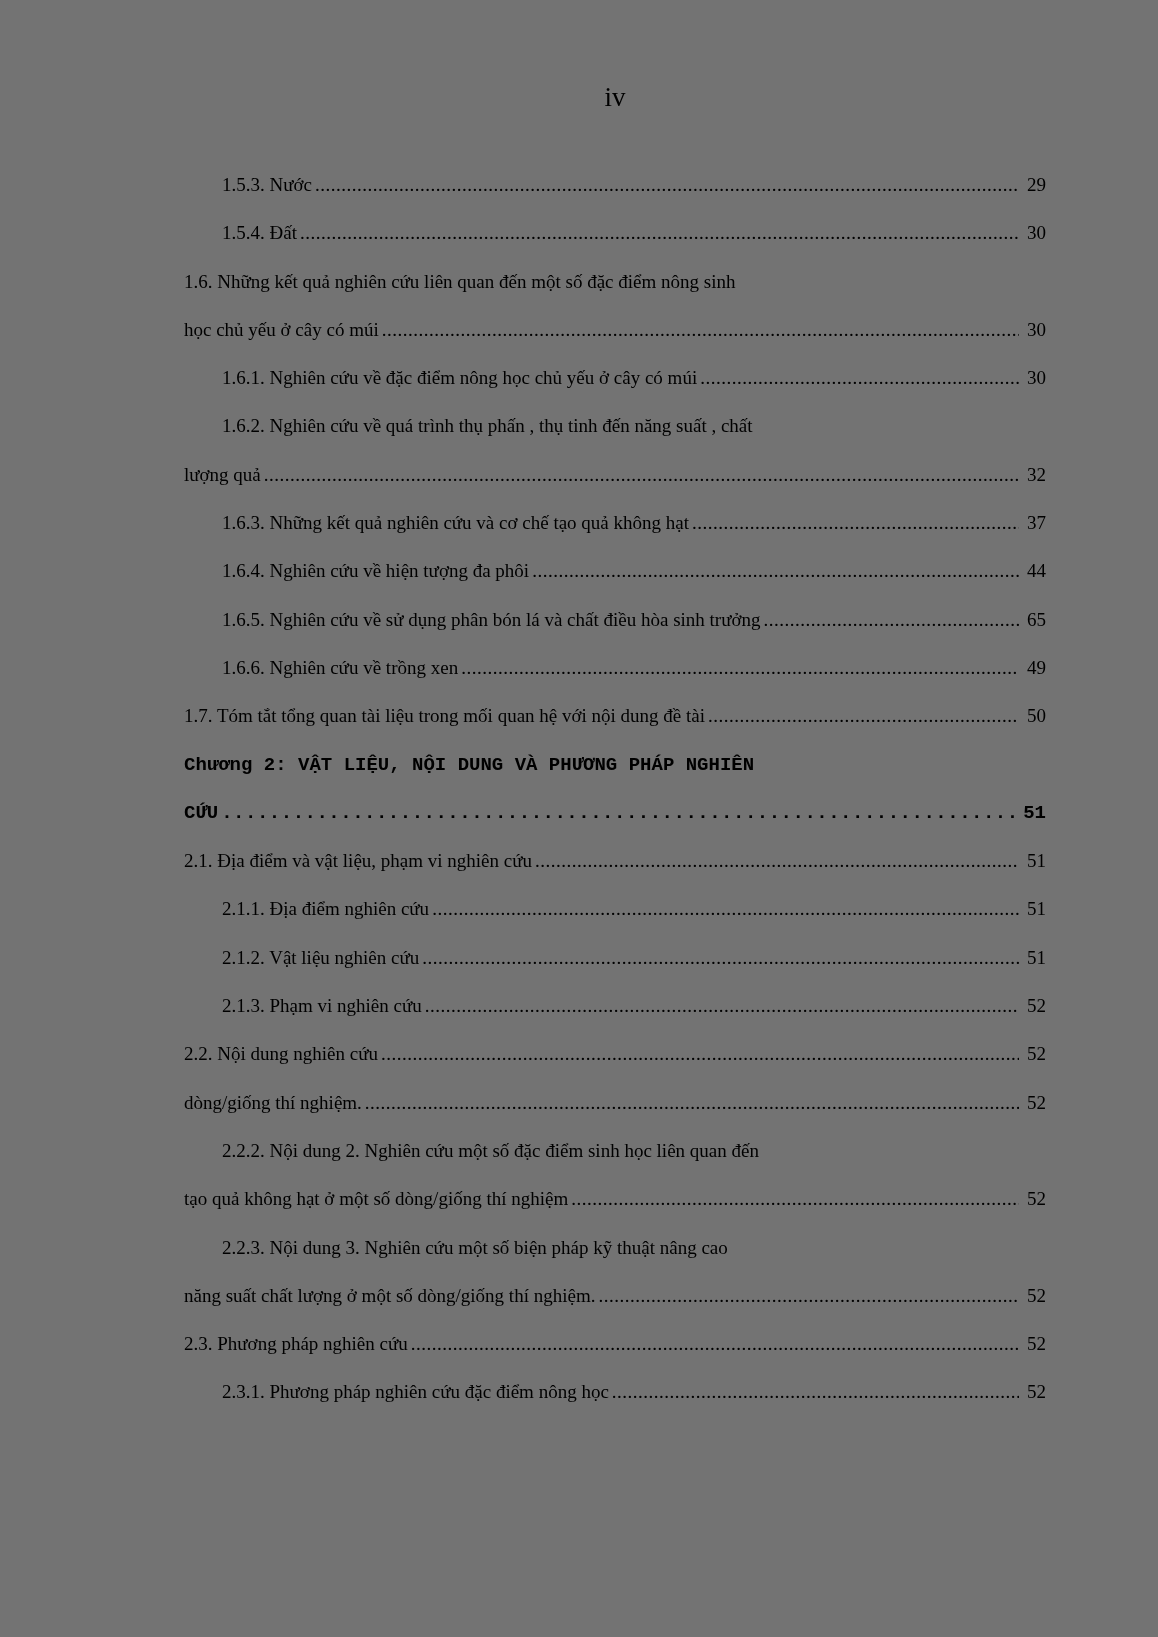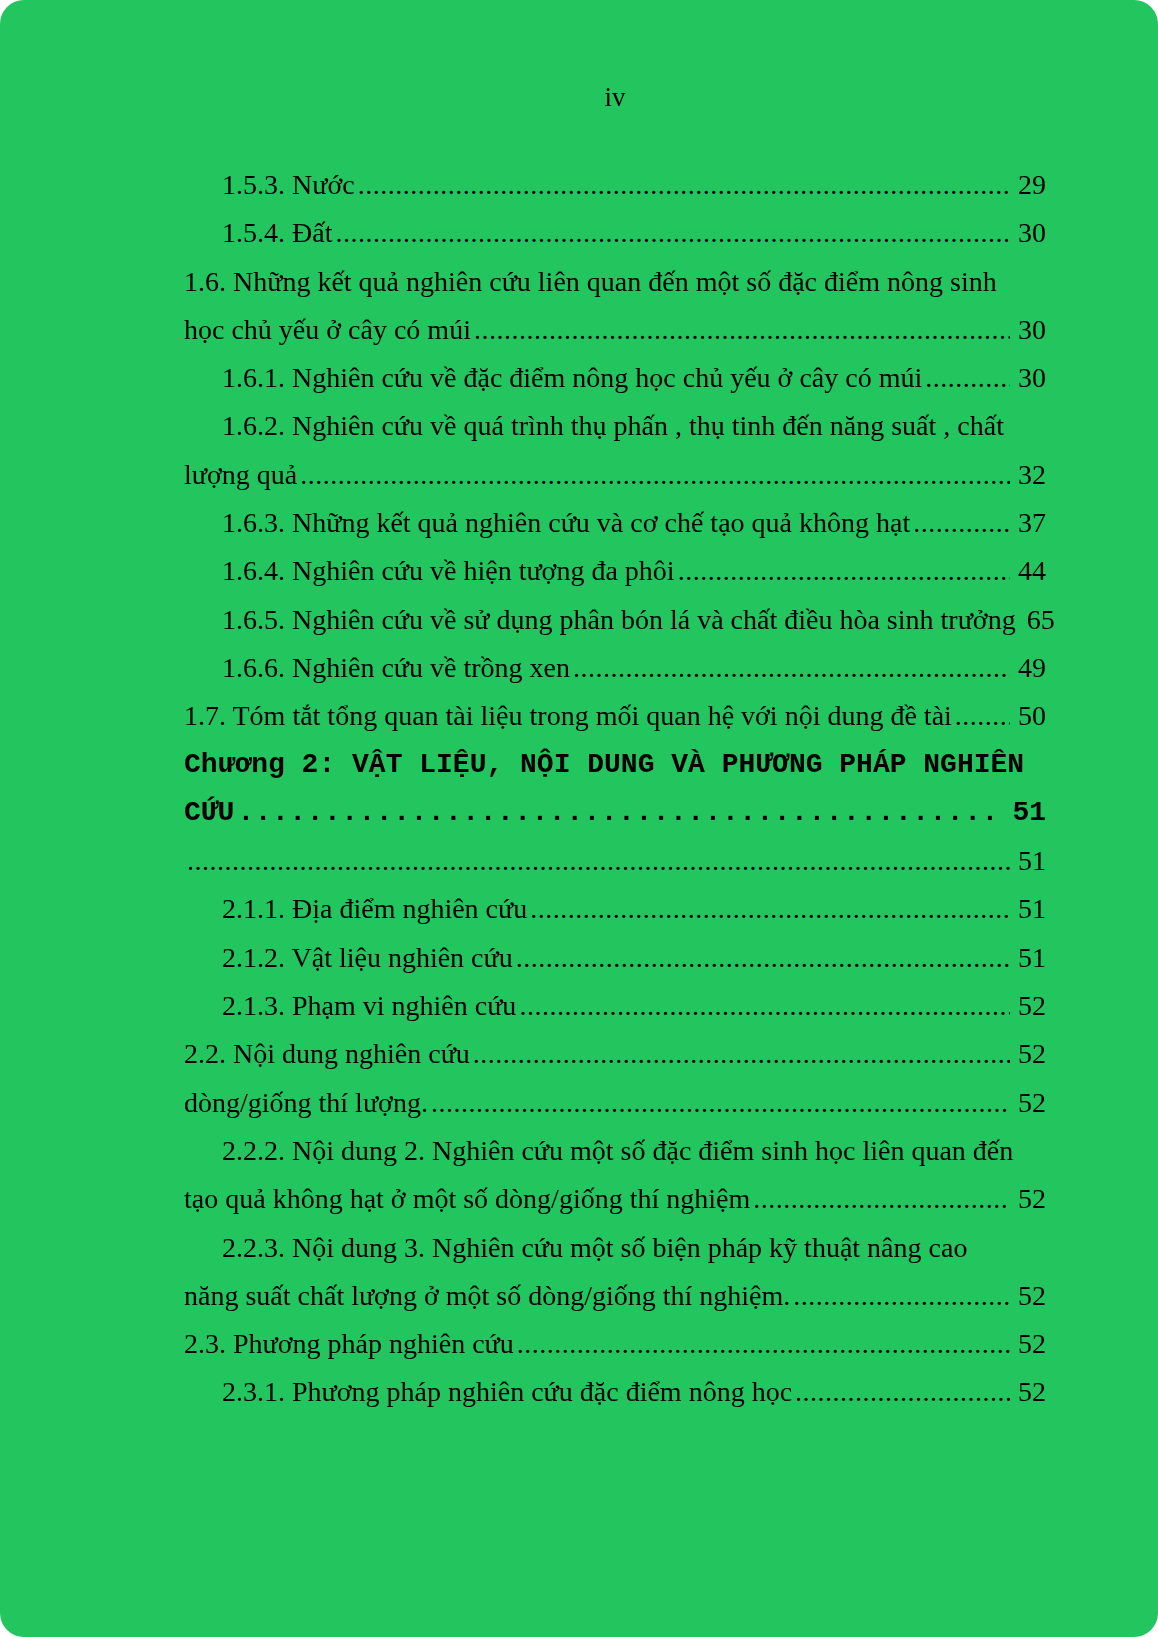--- a/index.html
+++ b/index.html
@@ -11,41 +11,40 @@
     width: 1158px;
     height: 1637px;
     position: relative;
     font-family: "Liberation Serif", "DejaVu Serif", serif;
     color: #000000;
     overflow: hidden;
   }
   .page {
     position: absolute;
     inset: 0;
-    background: #22c55e;
-    border-radius: 24px;
+    background: #737373;
   }
   .page-num-header {
     margin-top: 84px;
     margin-left: 184px;
     width: 862px;
     text-align: center;
     font-size: 27px;
     line-height: 27px;
   }
   .toc-list {
     margin-top: 50px;
     margin-left: 184px;
     width: 862px;
   }
   .toc-row {
     display: flex;
     align-items: baseline;
     height: 48.3px;
-    font-size: 28px;
+    font-size: 19px;
     line-height: 48.3px;
     white-space: nowrap;
   }
   .toc-row.indent {
     padding-left: 38px;
   }
   .toc-row.bold {
     font-weight: 700;
     font-family: Liberation Mono, monospace;
   }
@@ -130,20 +129,21 @@
       </div>
       <div class="toc-row bold">
         <span class="toc-text">Chương 2: VẬT LIỆU, NỘI DUNG VÀ PHƯƠNG PHÁP NGHIÊN</span>
       </div>
       <div class="toc-row bold">
         <span class="toc-text">CỨU</span>
         <span class="toc-dots">............................................................................................................................................................................................................................................................................................................</span>
         <span class="toc-page">51</span>
       </div>
       <div class="toc-row">
+        <span class="toc-text">2.1. Địa điểm và vật liệu, phạm vi nghiên cứu</span>
         <span class="toc-dots">............................................................................................................................................................................................................................................................................................................</span>
         <span class="toc-page">51</span>
       </div>
       <div class="toc-row indent">
         <span class="toc-text">2.1.1. Địa điểm nghiên cứu</span>
         <span class="toc-dots">............................................................................................................................................................................................................................................................................................................</span>
         <span class="toc-page">51</span>
       </div>
       <div class="toc-row indent">
         <span class="toc-text">2.1.2. Vật liệu nghiên cứu</span>
@@ -154,21 +154,21 @@
         <span class="toc-text">2.1.3. Phạm vi nghiên cứu</span>
         <span class="toc-dots">............................................................................................................................................................................................................................................................................................................</span>
         <span class="toc-page">52</span>
       </div>
       <div class="toc-row">
         <span class="toc-text">2.2. Nội dung nghiên cứu</span>
         <span class="toc-dots">............................................................................................................................................................................................................................................................................................................</span>
         <span class="toc-page">52</span>
       </div>
       <div class="toc-row">
-        <span class="toc-text">dòng/giống thí lượng.</span>
+        <span class="toc-text">dòng/giống thí nghiệm.</span>
         <span class="toc-dots">............................................................................................................................................................................................................................................................................................................</span>
         <span class="toc-page">52</span>
       </div>
       <div class="toc-row indent">
         <span class="toc-text">2.2.2. Nội dung 2. Nghiên cứu một số đặc điểm sinh học liên quan đến</span>
       </div>
       <div class="toc-row">
         <span class="toc-text">tạo quả không hạt ở một số dòng/giống thí nghiệm</span>
         <span class="toc-dots">............................................................................................................................................................................................................................................................................................................</span>
         <span class="toc-page">52</span>

